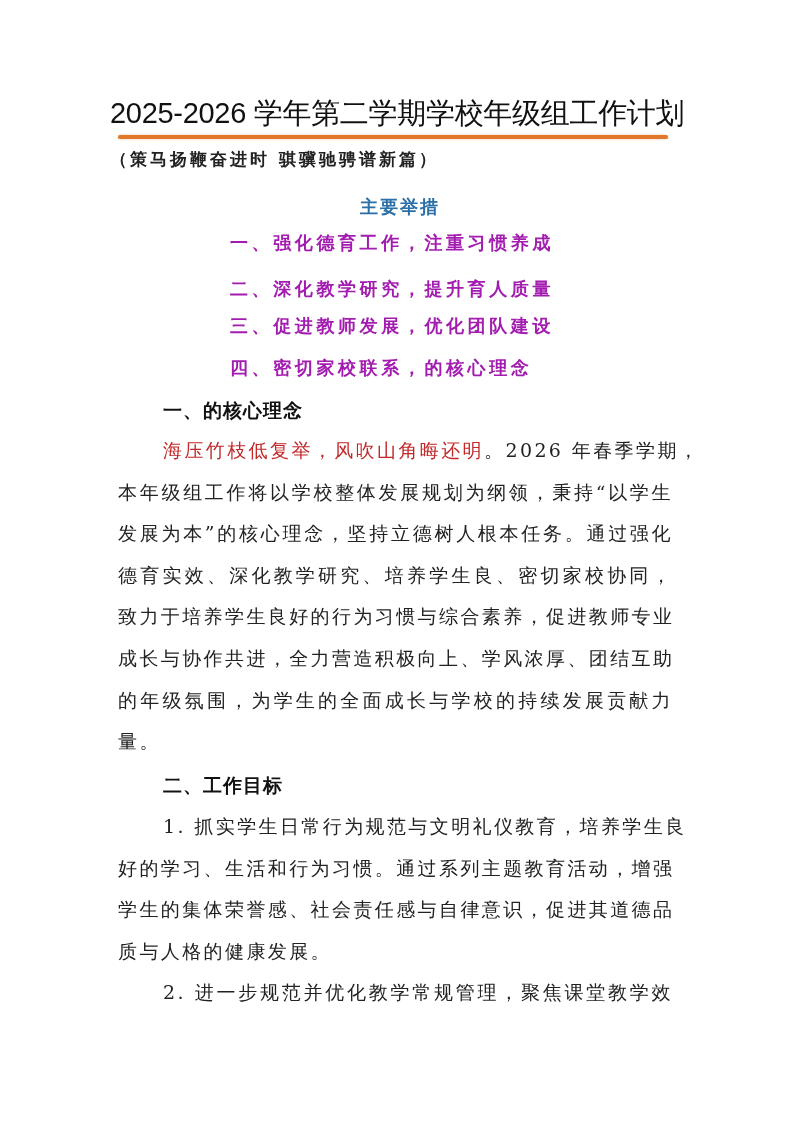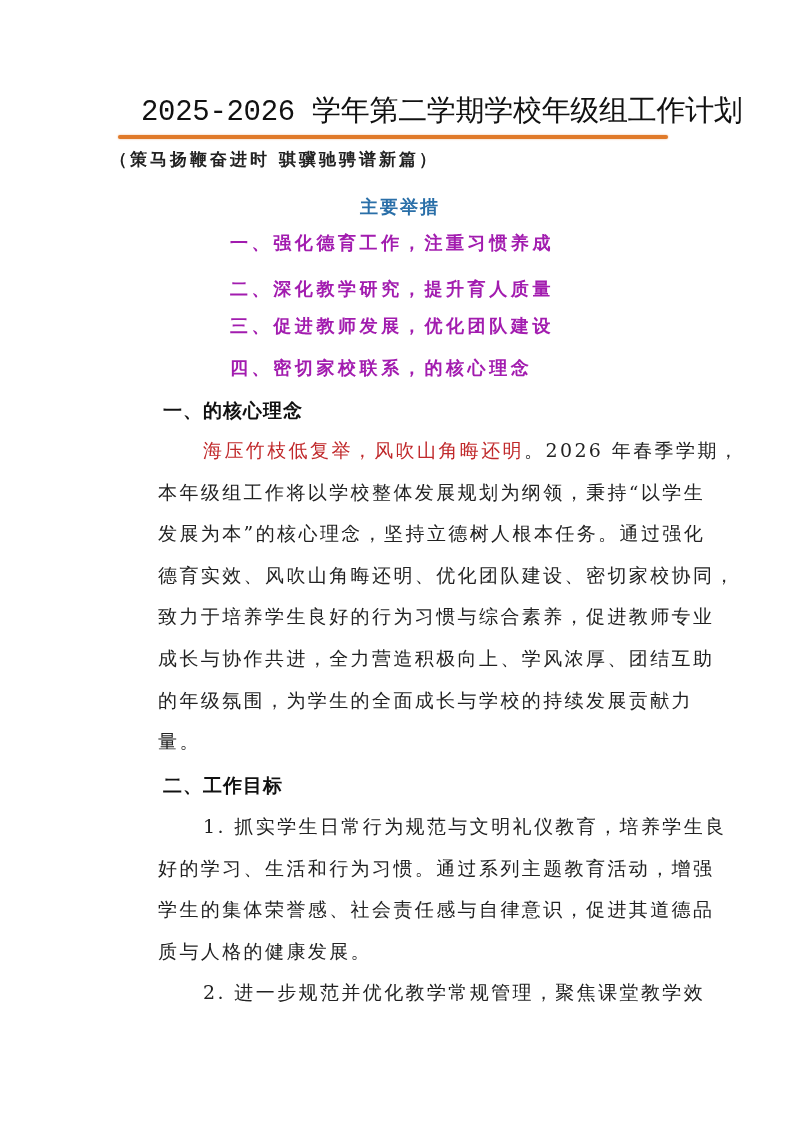--- a/index.html
+++ b/index.html
@@ -1,26 +1,26 @@
 <!DOCTYPE html>
 <html><head>
   <meta charset="utf-8">
   <style>
     html, body { margin: 0; padding: 0; background: #ffffff; }
     body { width: 793px; height: 1122px; position: relative; overflow: hidden; font-family: "DejaVu Serif", "Liberation Serif", serif; color: #1a1a1a; }
     .page { position: absolute; left: 0; top: 0; width: 793px; height: 1122px; background: #fff; }
-    .title { position: absolute; left: 110px; top: 96px; width: 573px; text-align: center; font-family: Liberation Mono, monospace; font-size: 29px; letter-spacing: -0.3px; color: #111; white-space: nowrap; line-height: 34px; margin-left: 31px; }
+    .title { position: absolute; left: 110px; top: 96px; width: 573px; text-align: center; font-family: Liberation Sans, sans-serif; font-size: 29px; letter-spacing: -0.3px; color: #111; white-space: nowrap; line-height: 34px; }
     .title-rule { position: absolute; left: 118px; top: 135px; width: 550px; height: 4px; border-radius: 2px; background: #e07a2a; box-shadow: 0 0 2px rgba(224,122,42,0.6); }
     .subtitle { position: absolute; left: 110px; top: 146px; width: 573px; text-align: left; font-size: 17px; letter-spacing: 3px; color: #222; font-weight: bold; white-space: nowrap; line-height: 26px; }
     .measures-heading { position: absolute; left: 200px; top: 194px; width: 400px; text-align: center; color: #2a6fa8; font-size: 18px; font-weight: bold; letter-spacing: 2px; line-height: 26px; }
     .measure { position: absolute; left: 230px; width: 340px; color: #a21caf; font-size: 18px; font-weight: bold; letter-spacing: 3.6px; white-space: nowrap; line-height: 26px; }
     .section-heading { position: absolute; left: 163px; font-family: "DejaVu Sans", "Liberation Sans", sans-serif; font-weight: bold; font-size: 19px; color: #111; line-height: 26px; letter-spacing: 1px; }
     .para { position: absolute; left: 118px; width: 555px; font-size: 19px; line-height: 41.6px; color: #222; text-align: justify; letter-spacing: 2.4px; }
     .red { color: #c0282a; }
-    .line { display: block; white-space: nowrap; text-align: justify; text-align-last: justify; margin-left: 40px; }
+    .line { display: block; white-space: nowrap; text-align: justify; text-align-last: justify; }
     .line.last { text-align-last: left; }
   </style>
 </head>
 <body>
 
 <div class="page">
 
   <div class="title">2025-2026 学年第二学期学校年级组工作计划</div>
   <div class="title-rule"></div>
   <div class="subtitle">（策马扬鞭奋进时  骐骥驰骋谱新篇）</div>
@@ -30,21 +30,21 @@
   <div class="measure" style="top:276px;">二、深化教学研究，提升育人质量</div>
   <div class="measure" style="top:313px;">三、促进教师发展，优化团队建设</div>
   <div class="measure" style="top:355px;">四、密切家校联系，的核心理念</div>
 
   <div class="section-heading" style="top:397px;">一、的核心理念</div>
 
   <div class="para" style="top:430px;">
     <span class="line" style="padding-left:45px;"><span class="red">海压竹枝低复举，风吹山角晦还明</span><span>。2026 年春季学期，</span></span>
     <span class="line">本年级组工作将以学校整体发展规划为纲领，秉持“以学生</span>
     <span class="line">发展为本”的核心理念，坚持立德树人根本任务。通过强化</span>
-    <span class="line">德育实效、风吹山角晦还明、优化团队建设、密切家校协同，</span>
+    <span class="line">德育实效、深化教学研究、培养学生良、密切家校协同，</span>
     <span class="line">致力于培养学生良好的行为习惯与综合素养，促进教师专业</span>
     <span class="line">成长与协作共进，全力营造积极向上、学风浓厚、团结互助</span>
     <span class="line">的年级氛围，为学生的全面成长与学校的持续发展贡献力</span>
     <span class="line last">量。</span>
   </div>
 
   <div class="section-heading" style="top:772px;">二、工作目标</div>
 
   <div class="para" style="top:806px;">
     <span class="line" style="padding-left:45px;">1. 抓实学生日常行为规范与文明礼仪教育，培养学生良</span>

